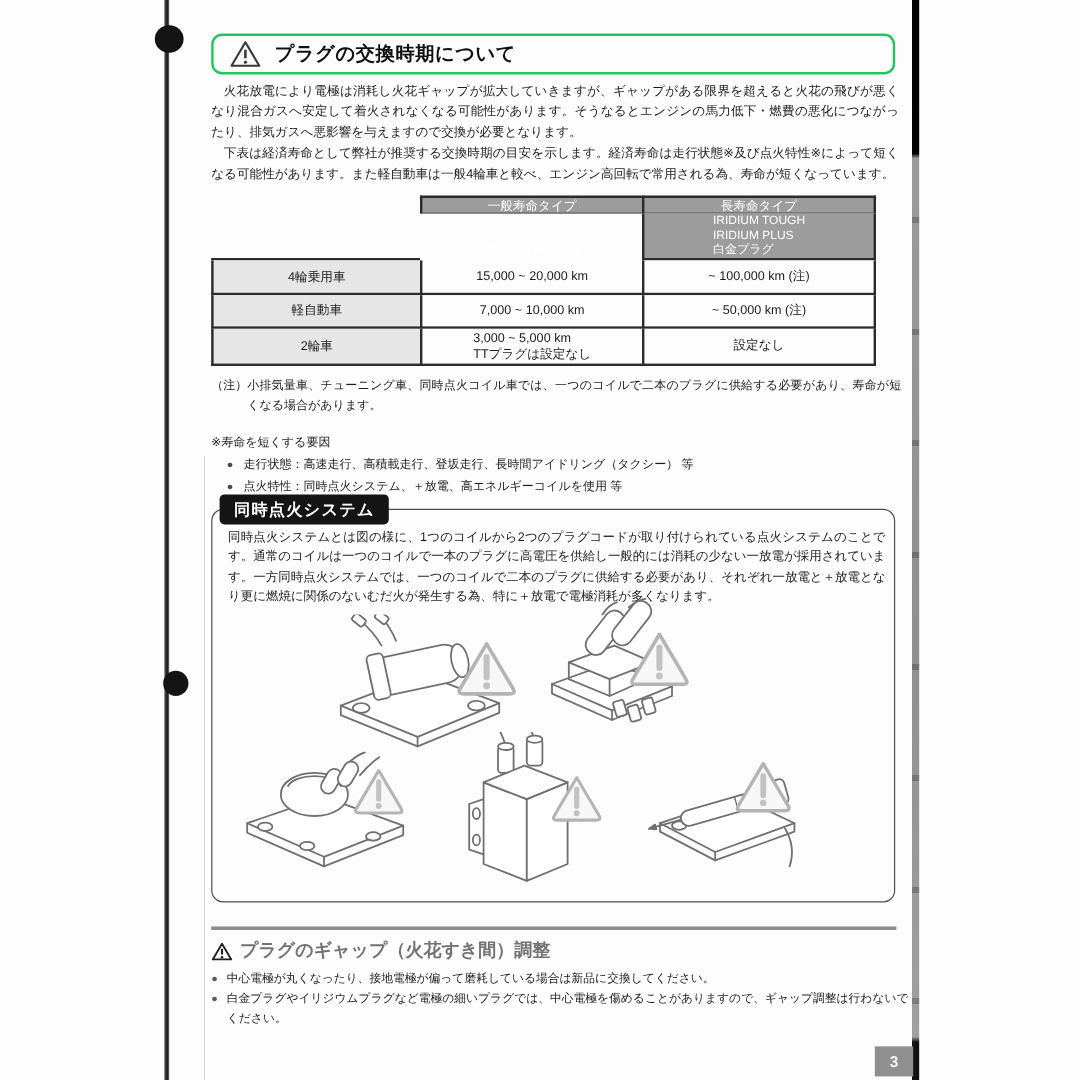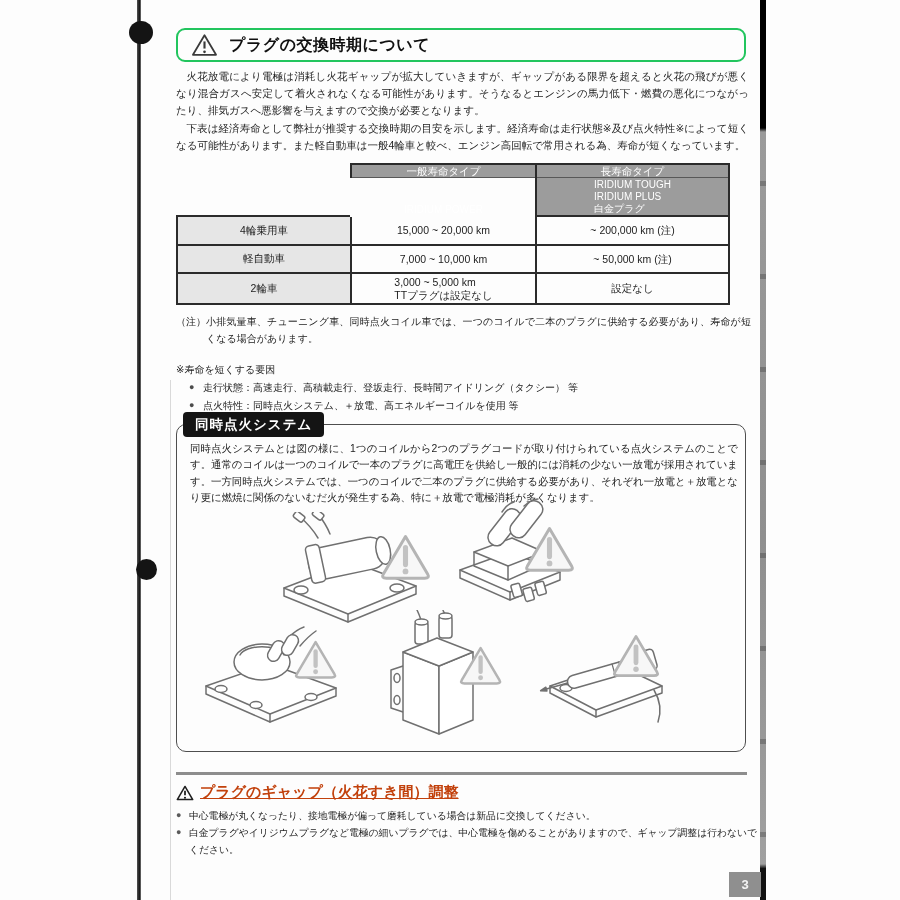--- a/index.html
+++ b/index.html
@@ -61,21 +61,21 @@
 
   
   .sim-box{left:176px;top:424px;width:570px;height:328px;border:1.6px solid #4e4e4e;border-radius:10px;background:#fdfdfd;box-sizing:border-box;}
   .sim-tag{left:183px;top:412px;height:25px;padding:0 12px;background:#141414;border-radius:4px;
     color:#fff;font-weight:bold;font-size:13.5px;display:flex;align-items:center;letter-spacing:1px;}
   .sim-body{left:190px;top:441px;width:548px;font-size:10.4px;line-height:16.4px;text-align:justify;}
 
   
   .rule{left:176px;top:772px;width:571px;height:3px;background:#8d8d8d;}
   .gap-head{left:176px;top:783px;display:flex;align-items:center;gap:6px;}
-  .gap-title{font-size:15px;font-weight:bold;color:#c2410c;text-decoration:underline;}
+  .gap-title{font-size:15px;font-weight:bold;color:#737373;}
   .gap-bullets{left:176px;top:807px;width:586px;font-size:9.8px;line-height:17px;}
   .gap-row{display:flex;}
   .gap-row .bullet{flex:0 0 13px;color:#5a5a5a;font-size:9px;}
 
   svg{display:block;}
 </style>
 </head>
 <body>
 
 <div class="abs binder-line"></div>
@@ -105,21 +105,21 @@
   <div class="bd c-type2 hgray">長寿命タイプ</div>
   <div class="bd c-prod1 hgray prod">IRIDIUM POWER
 TWO TOPS
 一般プラグ</div>
   <div class="bd c-prod2 hgray prod">IRIDIUM TOUGH
 IRIDIUM PLUS
 白金プラグ</div>
 
   <div class="bd lab" style="grid-column:1;grid-row:3">4輪乗用車</div>
   <div class="bd dat" style="grid-column:2;grid-row:3">15,000 ~ 20,000 km</div>
-  <div class="bd dat datr" style="grid-column:3;grid-row:3">~ 200,000 km (注)</div>
+  <div class="bd dat datr" style="grid-column:3;grid-row:3">~ 100,000 km (注)</div>
 
   <div class="bd lab" style="grid-column:1;grid-row:4">軽自動車</div>
   <div class="bd dat" style="grid-column:2;grid-row:4">7,000 ~ 10,000 km</div>
   <div class="bd dat datr" style="grid-column:3;grid-row:4">~ 50,000 km (注)</div>
 
   <div class="bd lab" style="grid-column:1;grid-row:5">2輪車</div>
   <div class="bd dat" style="grid-column:2;grid-row:5">3,000 ~ 5,000 km
 TTプラグは設定なし</div>
   <div class="bd dat datr" style="grid-column:3;grid-row:5">設定なし</div>
 </div>

